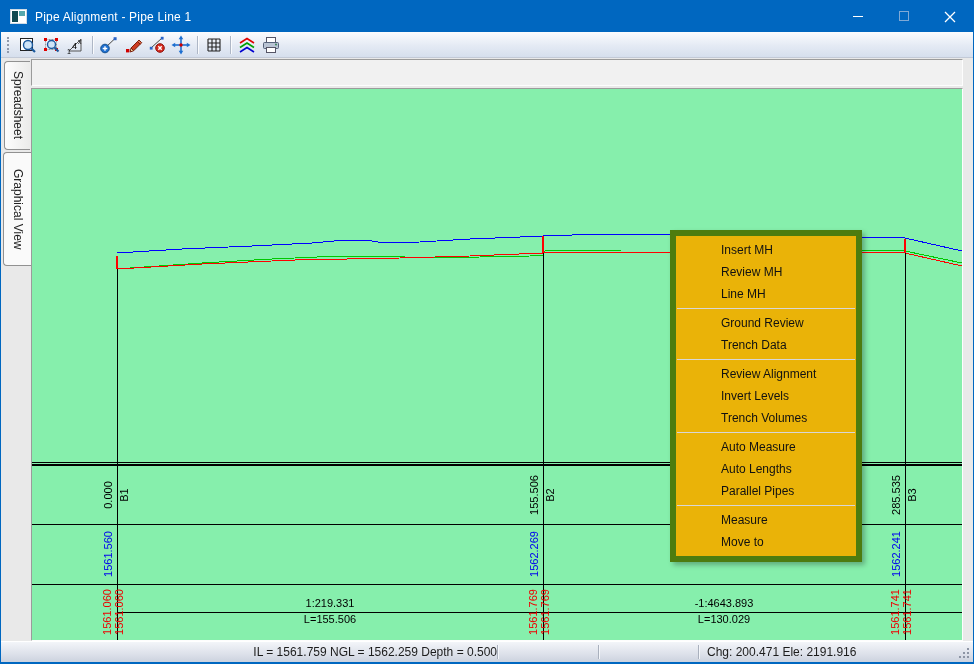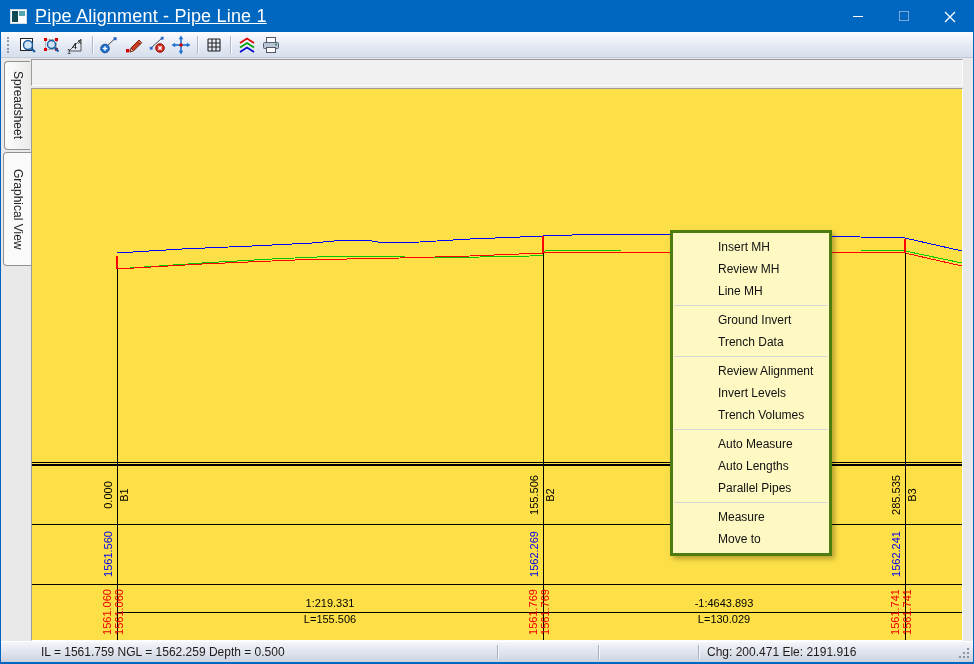--- a/index.html
+++ b/index.html
@@ -3,21 +3,21 @@
 <meta charset="utf-8">
 <style>
   html,body{margin:0;padding:0;background:#555;font-family:"Liberation Sans",sans-serif;}
   *{box-sizing:border-box;user-select:none;}
   .window{position:relative;width:974px;height:664px;margin:0 auto;background:#e9e9e9;
     border:1px solid #0067c0;border-bottom-width:2px;display:flex;flex-direction:column;overflow:hidden;cursor:default;}
 
   
   .titlebar{flex:0 0 31px;background:#0067c0;display:flex;align-items:center;color:#fff;}
   .app-icon{margin:0 8px 0 9px;width:17px;height:15px;flex:0 0 auto;}
-  .title-text{font-size:18px;letter-spacing:.2px;text-decoration:underline;}
+  .title-text{font-size:12px;letter-spacing:.2px;}
   .win-btns{margin-left:auto;display:flex;height:100%;}
   .win-btn{width:46px;height:100%;display:flex;align-items:center;justify-content:center;}
 
   
   .toolbar{flex:0 0 26px;background:linear-gradient(#fbfcfe,#e4eaf4 55%,#d6dfed);
     border-bottom:1px solid #c3cad7;display:flex;align-items:center;padding-left:3px;}
   .grip{width:3px;height:16px;border-left:2px dotted #8f99ab;margin:0 6px 0 3px;}
   .tb-btn{width:24px;height:23px;display:flex;align-items:center;justify-content:center;border-radius:2px;}
   .tb-sep{width:1px;height:18px;background:#aeb7c6;box-shadow:1px 0 0 rgba(255,255,255,.8);margin:0 4px;}
 
@@ -28,40 +28,40 @@
     border:1px solid #919191;border-right:none;border-radius:4px 0 0 4px;
     display:flex;align-items:center;justify-content:center;
     writing-mode:vertical-rl;font-size:12px;color:#222;}
   .vtab.active{left:2px;width:28px;background:#fafafa;z-index:2;}
   .vtab.spreadsheet{top:3px;height:89px;}
   .vtab.graphical{top:94px;height:114px;}
 
   .top-band{position:absolute;left:30px;top:1px;width:932px;height:27px;background:#f1f1f1;
     border:1px solid;border-color:#9b9b9b #fdfdfd #fdfdfd #9b9b9b;}
 
-  .plot{position:absolute;left:30px;top:30px;width:932px;height:553px;background:#fde047;
+  .plot{position:absolute;left:30px;top:30px;width:932px;height:553px;background:#86efac;
     border:1px solid;border-color:#9b9b9b #fdfdfd #fdfdfd #9b9b9b;overflow:hidden;}
   .plot svg{position:absolute;left:0;top:0;}
   .rlabel{position:absolute;transform-origin:0 0;transform:rotate(-90deg);
     height:13px;line-height:13px;font-size:11px;text-align:center;white-space:nowrap;color:#000;}
   .rlabel.blue{color:#0000ee;}
   .rlabel.red{color:#ee0000;}
   .glabel{position:absolute;width:140px;text-align:center;font-size:11px;color:#000;height:13px;line-height:13px;}
 
   
-  .context-menu{position:absolute;left:669px;top:172px;width:162px;background:#fef9c3;
-    border:3px solid #4d7c0f;box-shadow:3px 3px 5px rgba(0,0,0,.28);padding:3px 0;z-index:20;}
+  .context-menu{position:absolute;left:669px;top:172px;width:192px;background:#eab308;
+    border:6px solid #4d7c0f;box-shadow:3px 3px 5px rgba(0,0,0,.28);padding:3px 0;z-index:20;}
   .menu-item{height:22px;line-height:22px;padding-left:45px;font-size:12px;color:#111;}
   .menu-sep{height:1px;background:#d7d7d7;margin:3px 1px;}
 
   
   .statusbar{flex:0 0 21px;position:relative;background:linear-gradient(#f3f5f9,#dde1ea 60%,#ccd2de);
     border-top:1px solid #fff;font-size:12px;color:#1c1c1c;}
   .sb-sep{position:absolute;top:3px;bottom:3px;width:1px;background:#a9b0bd;box-shadow:1px 0 0 #f4f6fa;}
-  .sb-text-left{position:absolute;left:0;width:496px;top:3px;text-align:left;margin-left:40px;}
+  .sb-text-left{position:absolute;left:0;width:496px;top:3px;text-align:right;}
   .sb-text-right{position:absolute;left:706px;top:3px;}
   .sb-grip{position:absolute;right:4px;bottom:4px;width:2px;height:2px;background:#8d95a5;
     box-shadow:-4px 4px 0 #8d95a5,0 4px 0 #8d95a5,-8px 8px 0 #8d95a5,-4px 8px 0 #8d95a5,0 8px 0 #8d95a5;
     transform:translateY(-8px);}
 </style>
 </head>
 <body>
 
 <div class="window">
 
@@ -234,21 +234,21 @@
         <div class="glabel" style="left: 228px; top: 524px;">L=155.506</div>
         <div class="glabel" style="left: 622px; top: 508px; text-align: center;">-1:4643.893</div>
         <div class="glabel" style="left: 622px; top: 524px;">L=130.029</div>
       </div>
 
     <div class="context-menu">
         <div class="menu-item">Insert MH</div>
         <div class="menu-item">Review MH</div>
         <div class="menu-item">Line MH</div>
         <div class="menu-sep"></div>
-        <div class="menu-item">Ground Invert</div>
+        <div class="menu-item">Ground Review</div>
         <div class="menu-item">Trench Data</div>
         <div class="menu-sep"></div>
         <div class="menu-item">Review Alignment</div>
         <div class="menu-item">Invert Levels</div>
         <div class="menu-item">Trench Volumes</div>
         <div class="menu-sep"></div>
         <div class="menu-item">Auto Measure</div>
         <div class="menu-item">Auto Lengths</div>
         <div class="menu-item">Parallel Pipes</div>
         <div class="menu-sep"></div>

